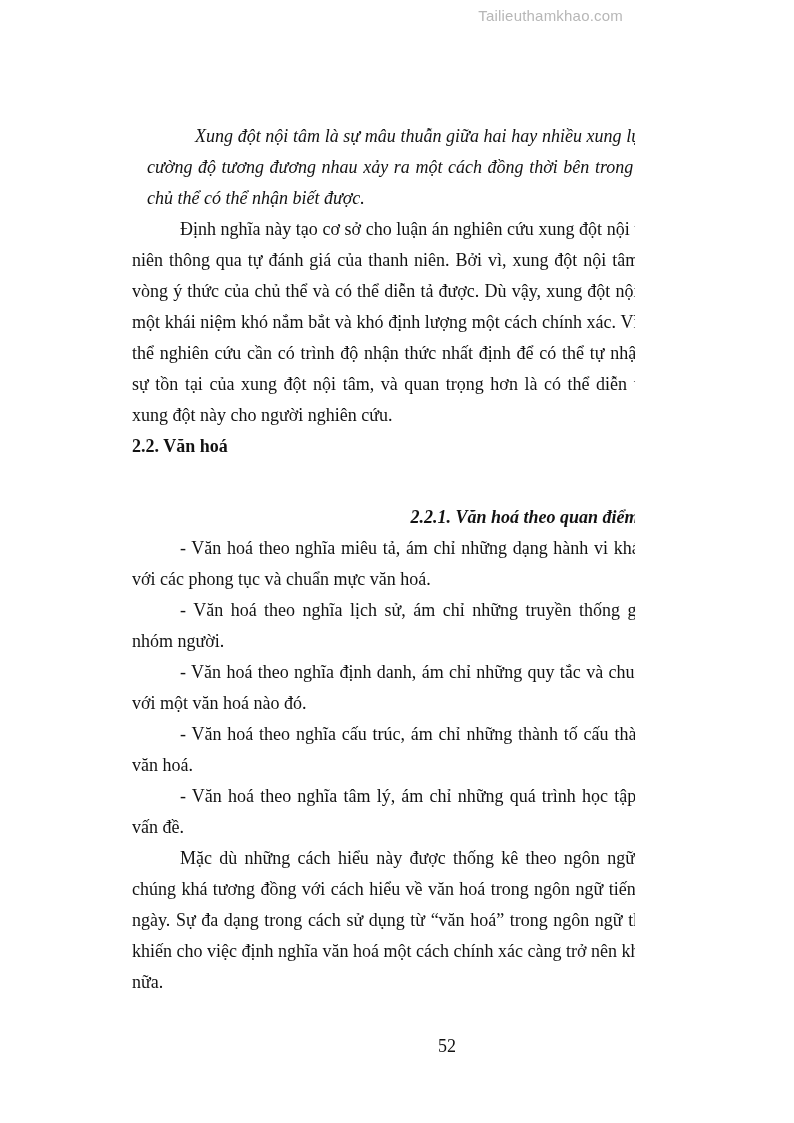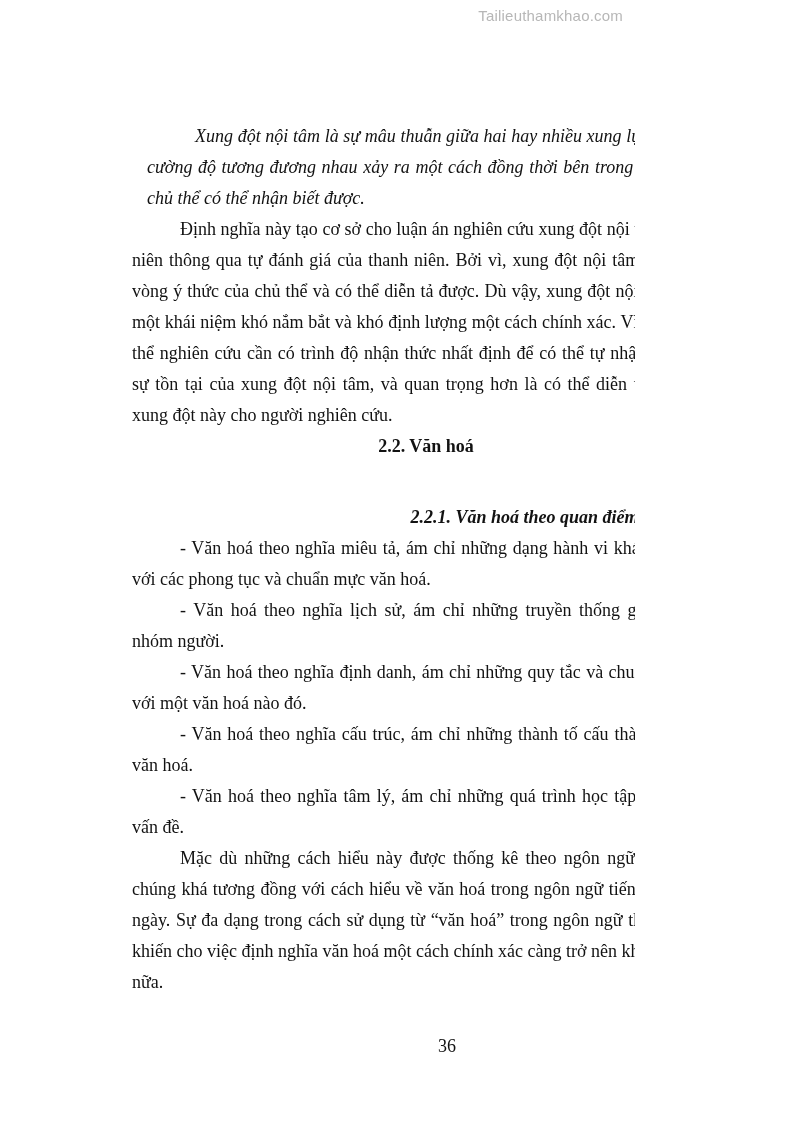--- a/index.html
+++ b/index.html
@@ -38,21 +38,21 @@
     text-align: justify;
     text-indent: 48px;
   }
   .content p.para-italic {
     font-style: italic;
     margin-left: 15px;
   }
   .content p.heading {
     font-weight: bold;
     text-indent: 0;
-    text-align: center;
+    text-align: left;
   }
   .content p.subheading {
     font-weight: bold;
     font-style: italic;
     text-indent: 0;
     text-align: right;
     margin-top: 40px;
   }
   .page-number {
     position: absolute;
@@ -77,15 +77,15 @@
     <p class="heading">2.2. Văn hoá</p>
     <p class="subheading">2.2.1. Văn hoá theo quan điểm tâm lý học</p>
     <p>- Văn hoá theo nghĩa miêu tả, ám chỉ những dạng hành vi khác nhau gắn với các phong tục và chuẩn mực văn hoá.</p>
     <p>- Văn hoá theo nghĩa lịch sử, ám chỉ những truyền thống gắn với một nhóm người.</p>
     <p>- Văn hoá theo nghĩa định danh, ám chỉ những quy tắc và chuẩn mực gắn với một văn hoá nào đó.</p>
     <p>- Văn hoá theo nghĩa cấu trúc, ám chỉ những thành tố cấu thành một nền văn hoá.</p>
     <p>- Văn hoá theo nghĩa tâm lý, ám chỉ những quá trình học tập, giải quyết vấn đề.</p>
     <p>Mặc dù những cách hiểu này được thống kê theo ngôn ngữ tiếng Anh, chúng khá tương đồng với cách hiểu về văn hoá trong ngôn ngữ tiếng Việt hàng ngày. Sự đa dạng trong cách sử dụng từ “văn hoá” trong ngôn ngữ thường ngày khiến cho việc định nghĩa văn hoá một cách chính xác càng trở nên khó khăn hơn nữa.</p>
   </div>
 
-  <div class="page-number">36</div>
+  <div class="page-number">52</div>
 
 </div>
 
 </body></html>

